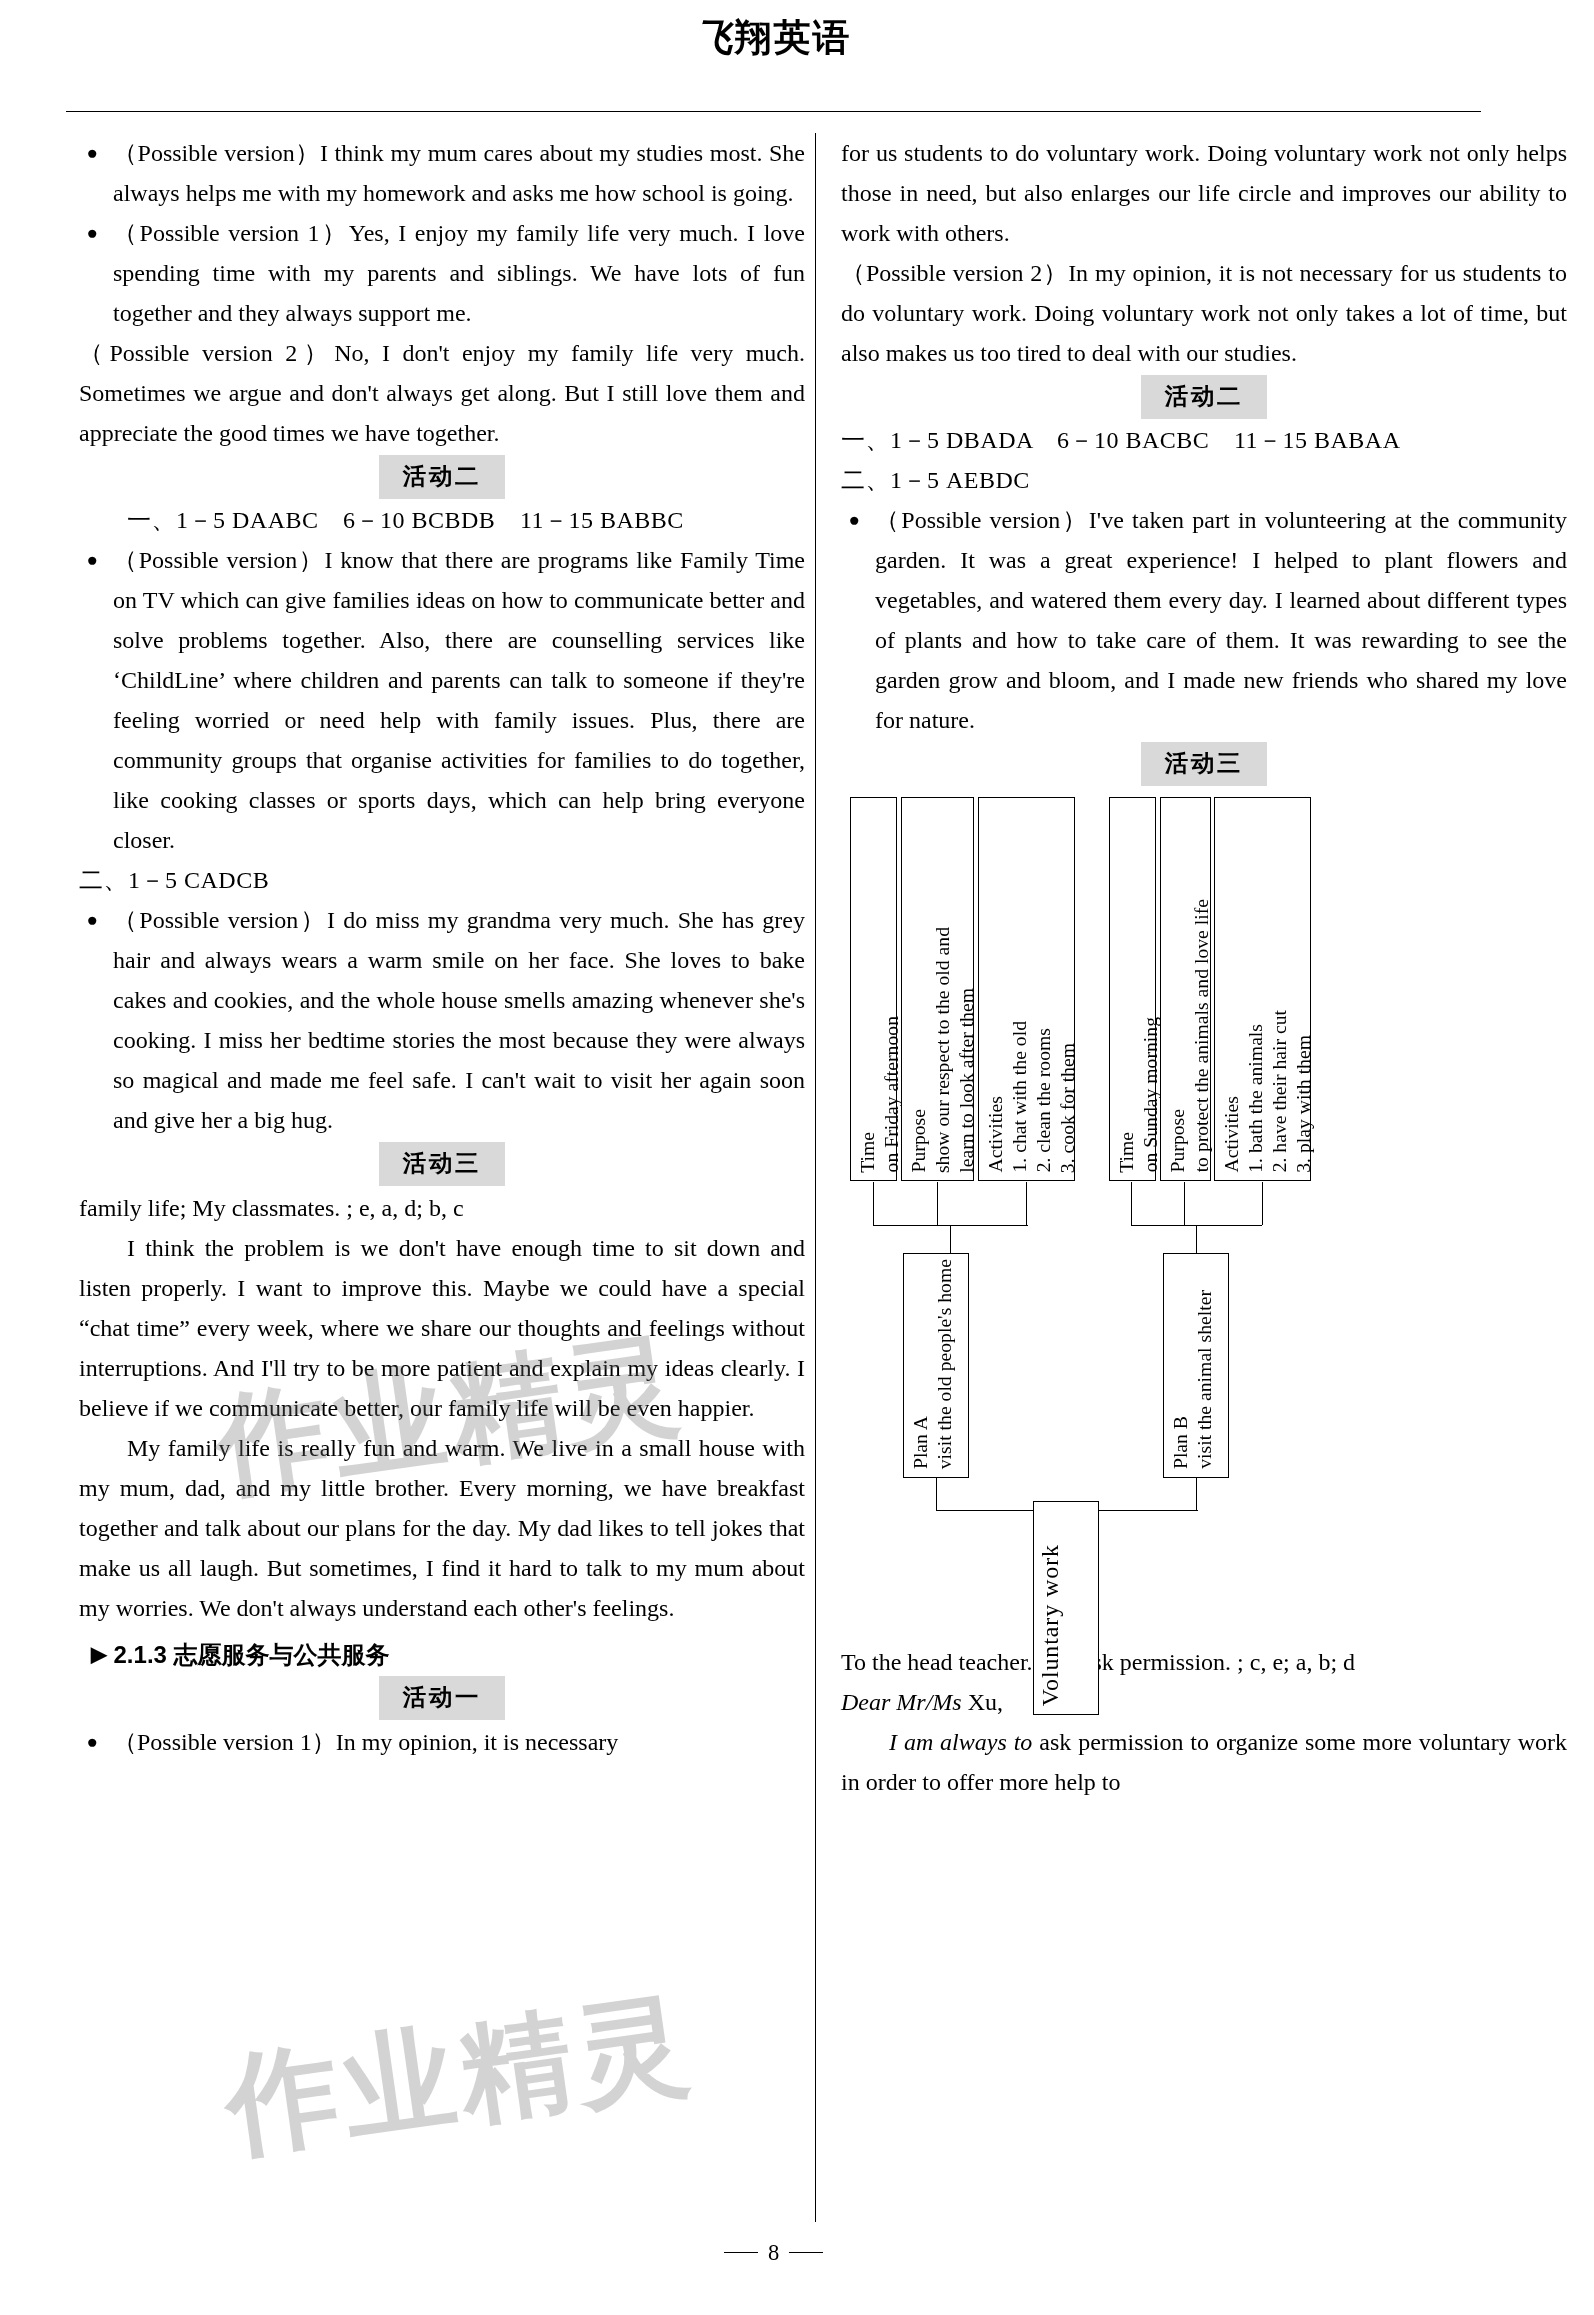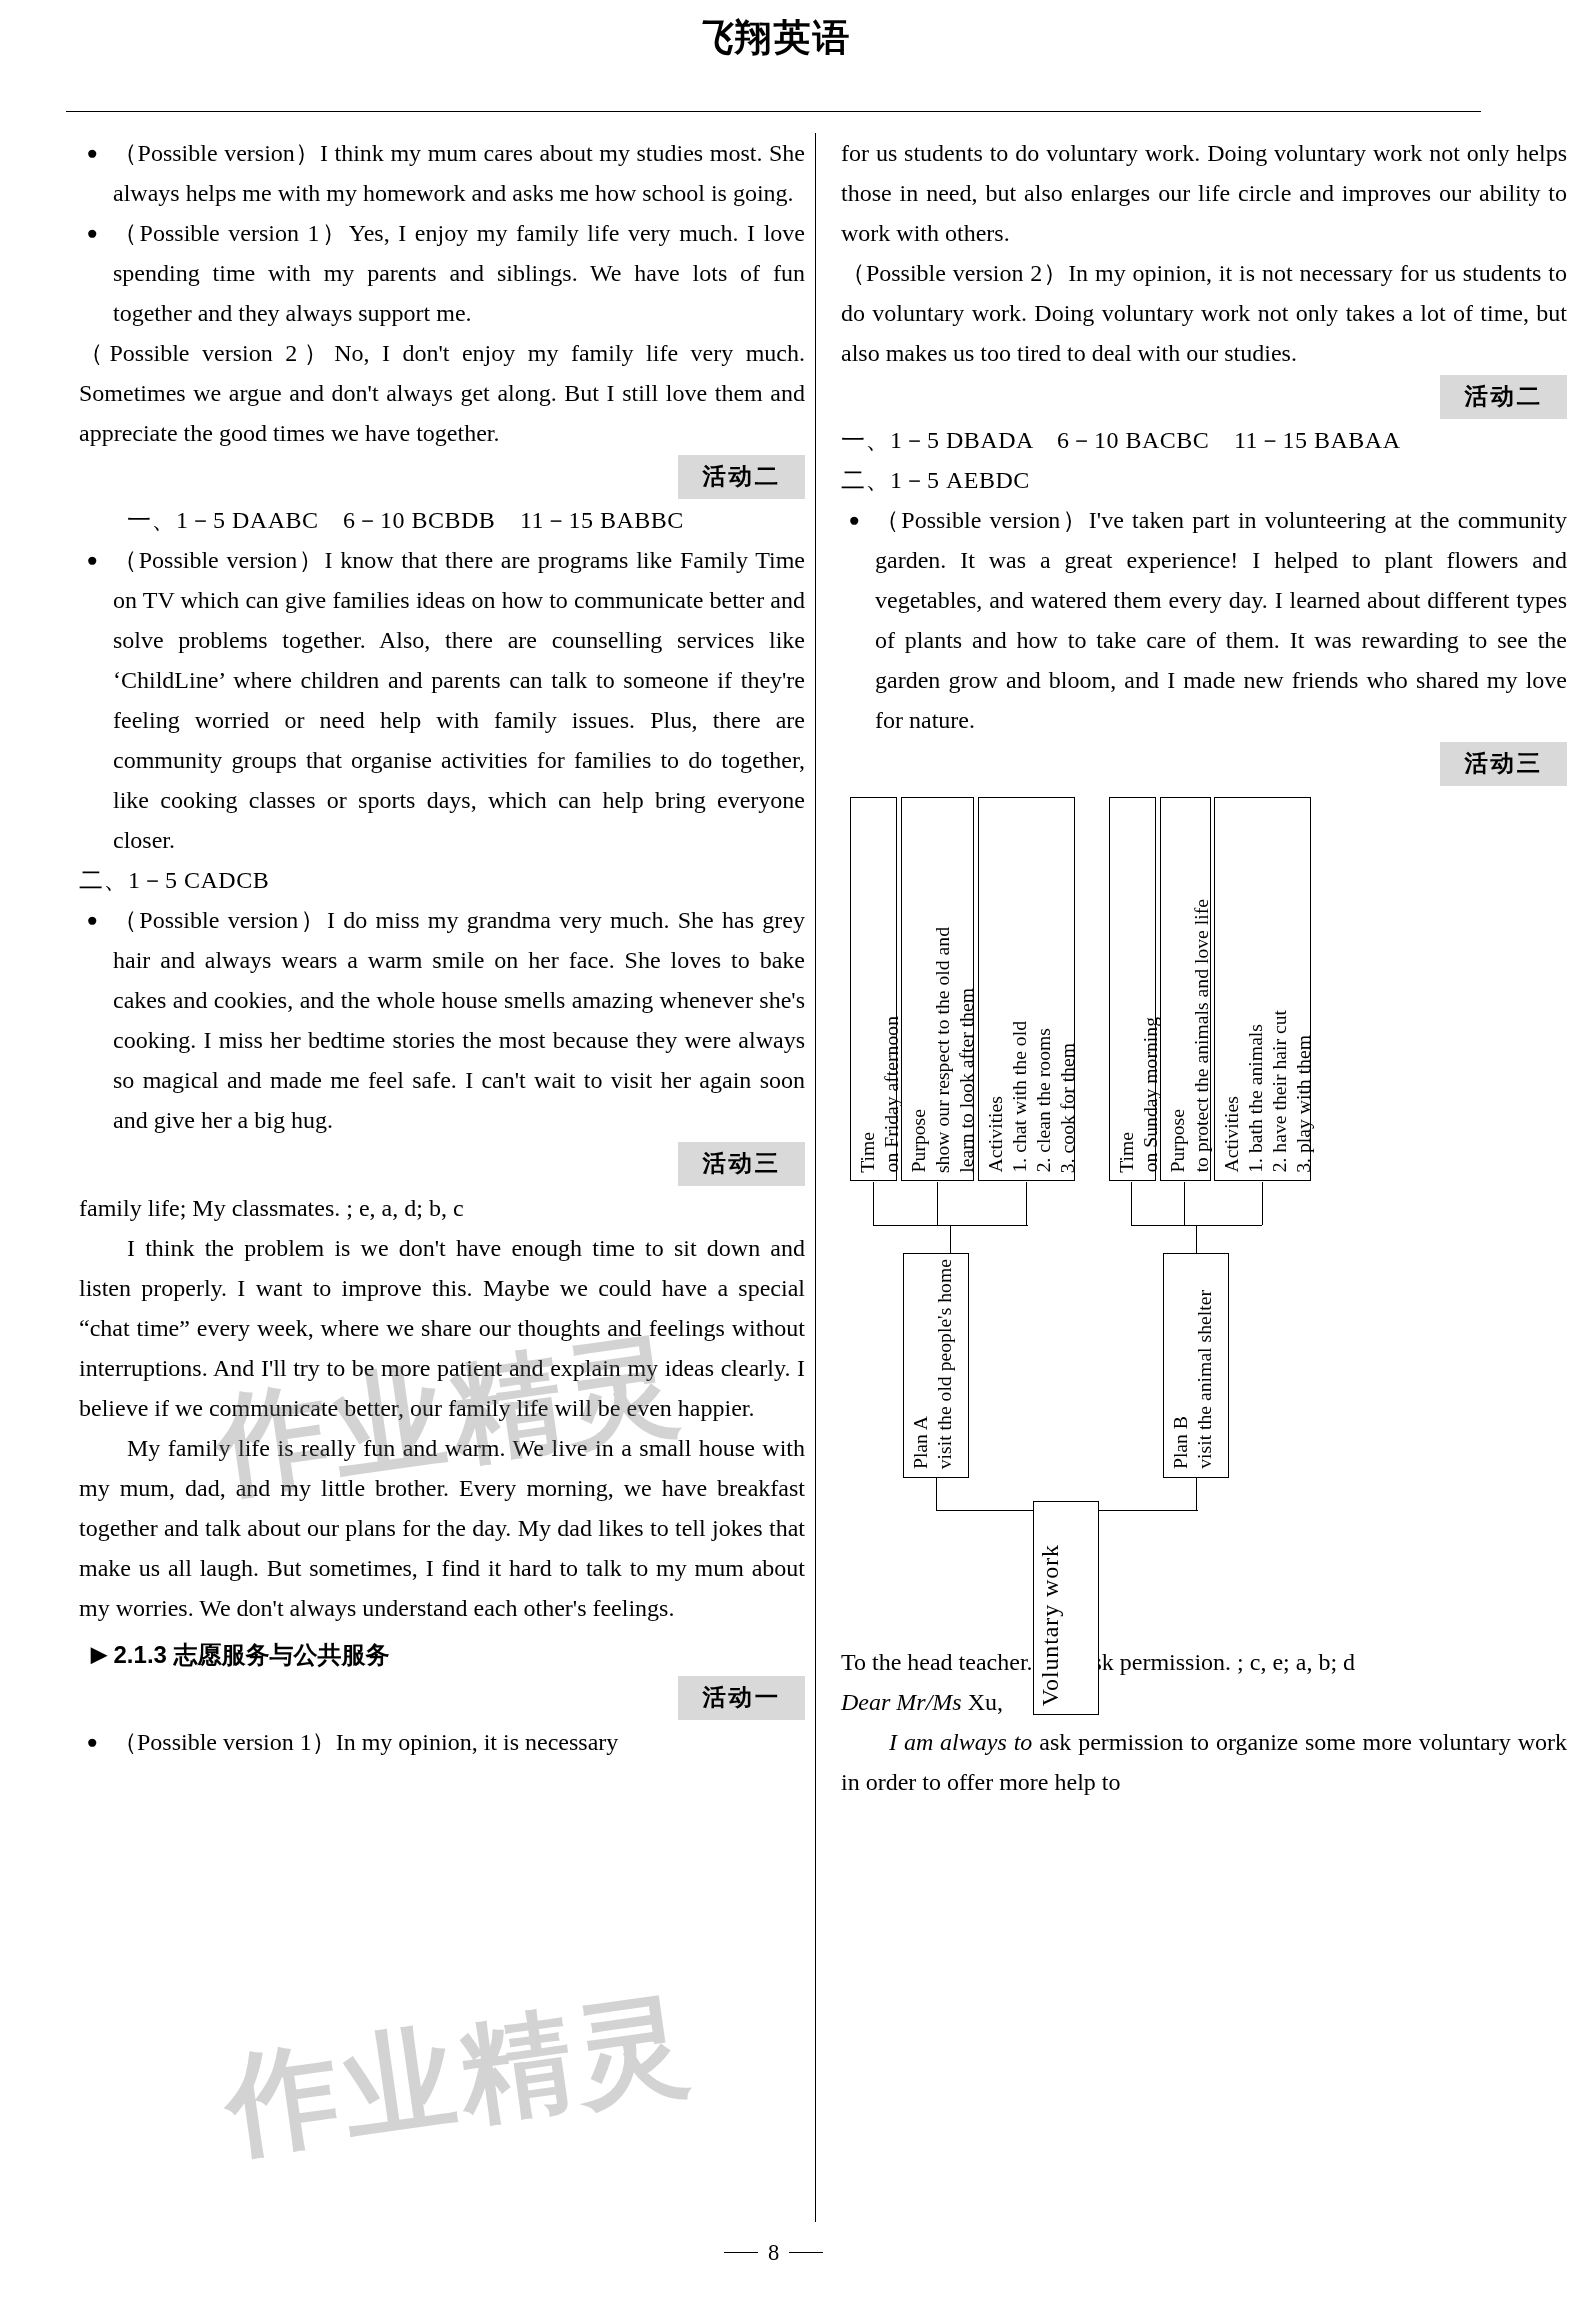--- a/index.html
+++ b/index.html
@@ -87,21 +87,21 @@
   }
   p.bullet-p .bullet {
     position: absolute;
     left: 7.5px;
     top: 0;
     font-size: 19px;
   }
 
   
   .sec-head {
-    text-align: right;
+    text-align: center;
     margin: 1.9px 0 1.9px 0;
   }
   .sec-head span {
     display: inline-block;
     padding: 0.9px 24px 2.8px 24px;
     background: #d9d9d9;
     font-family: "Liberation Sans", sans-serif;
     font-size: 23.4px;
     font-weight: bold;
     letter-spacing: 2.8px;

